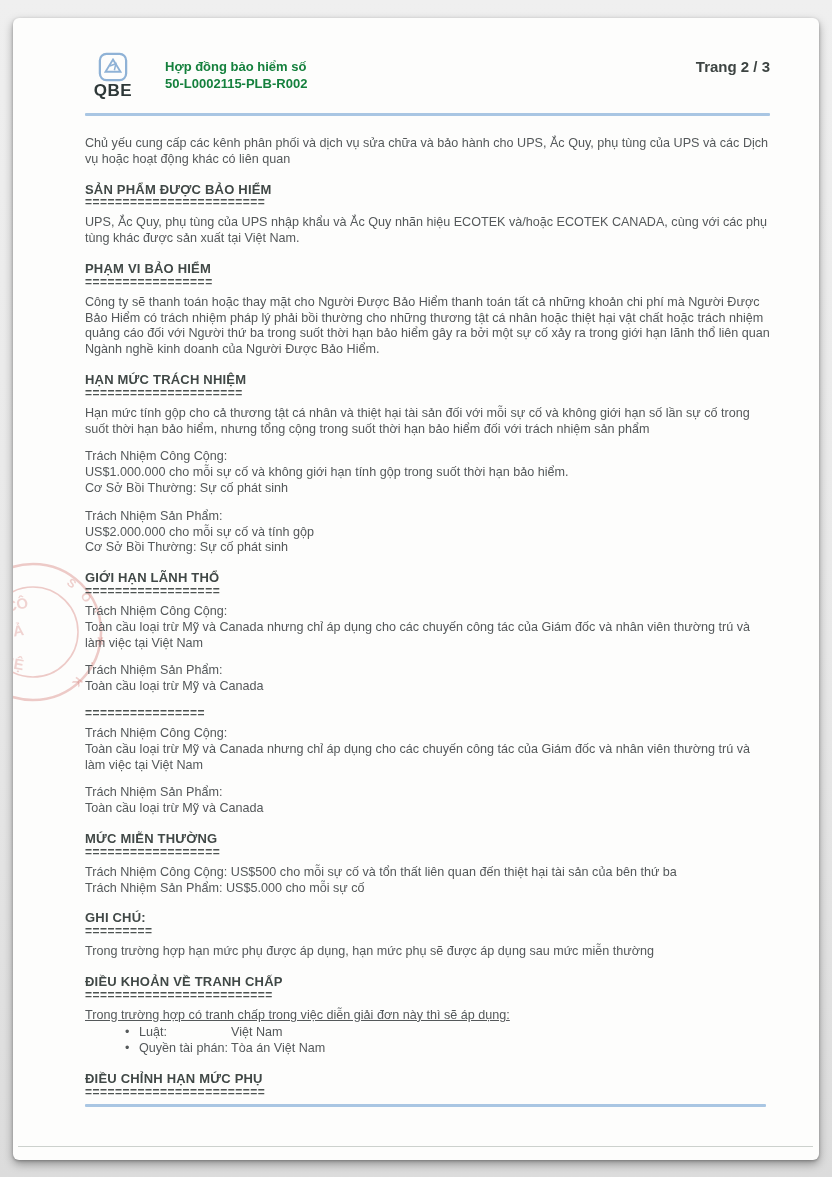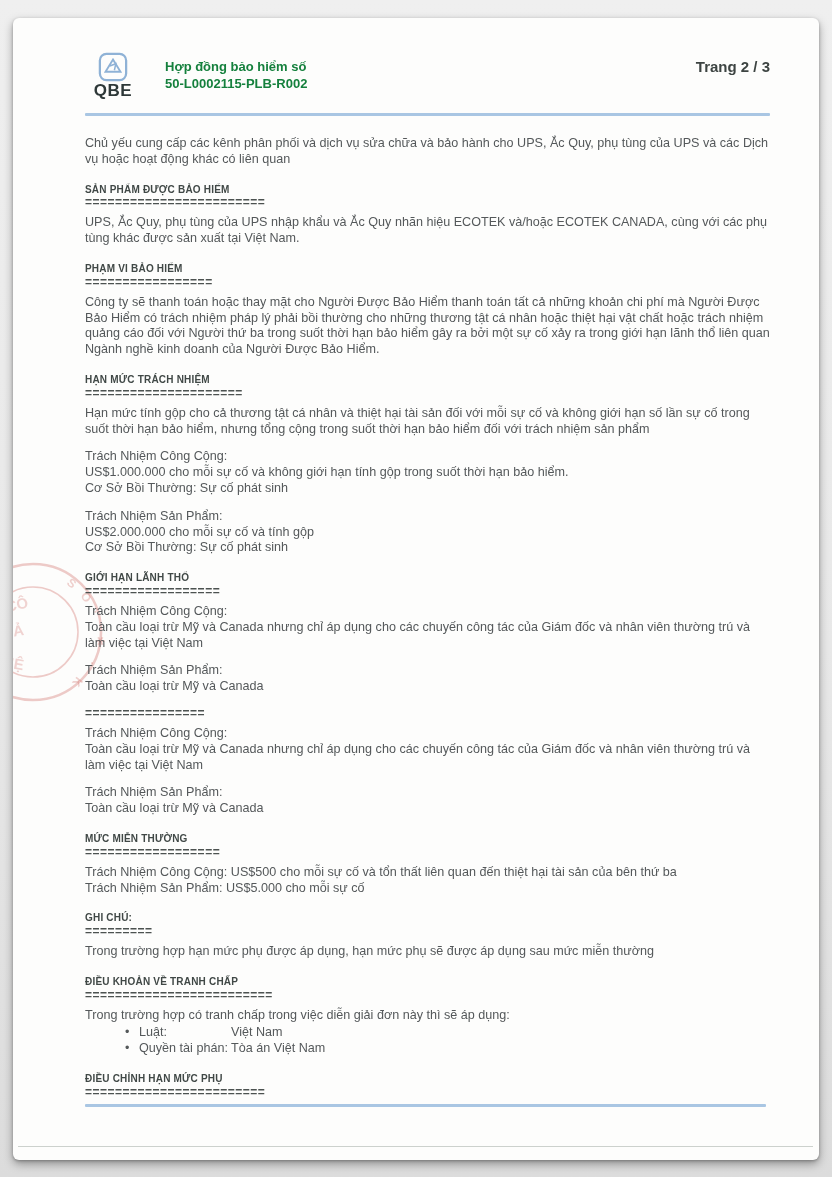--- a/index.html
+++ b/index.html
@@ -20,21 +20,21 @@
   .logo{display:flex;flex-direction:column;align-items:center;width:56px;}
   .logo-mark{width:30px;height:30px;}
   .logo-text{font-size:17px;font-weight:bold;color:#2e3838;letter-spacing:0.5px;margin-top:-1px;}
   .doc-title{margin-left:24px;font-size:13px;font-weight:bold;color:#15803d;line-height:17px;padding-top:6px;}
   .page-indicator{margin-left:auto;font-size:15px;font-weight:bold;color:#3d4442;padding-top:6px;}
   .hrule{height:3px;background:#a9c6e3;margin-top:12px;border-radius:1px;}
   
   .docbody{margin-top:20px;font-size:12.6px;line-height:15.8px;color:#54585a;}
   .para{margin:0 0 12px 0;}
   .sec{margin-top:14px;}
-  .h{font-size:10px;font-weight:bold;color:#404846;letter-spacing:0.2px;margin:0 0 1px 0;}
+  .h{font-size:13px;font-weight:bold;color:#404846;letter-spacing:0.2px;margin:0 0 1px 0;}
   .rule{font-size:12px;font-weight:bold;color:#4c5250;line-height:9px;margin-bottom:8px;letter-spacing:0.5px;white-space:nowrap;overflow:hidden;}
   .bullets{padding-left:40px;margin-bottom:12px;}
   .bullet-row{display:flex;align-items:baseline;}
   .bullet{width:14px;color:#54585a;}
   .blabel{width:92px;}
   
   .frule{position:absolute;left:72px;width:681px;top:1086px;height:3px;background:#a9c6e3;border-radius:1px;}
   .scanline{position:absolute;left:5px;right:6px;top:1128px;height:1px;background:#c3c9c4;opacity:0.85;}
   
   .stamp{position:absolute;left:-50px;top:532px;pointer-events:none;}
@@ -161,21 +161,21 @@
         <h2 class="h">GHI CHÚ:</h2>
         <div class="rule">=========</div>
         <div class="para">
           <div>Trong trường hợp hạn mức phụ được áp dụng, hạn mức phụ sẽ được áp dụng sau mức miễn thường</div>
         </div>
       </section>
 
       <section class="sec">
         <h2 class="h">ĐIỀU KHOẢN VỀ TRANH CHẤP</h2>
         <div class="rule">=========================</div>
-        <div class="para" style="margin-bottom:2px;">
+        <div class="para" style="margin-bottom:2px;text-decoration:underline;">
           <div>Trong trường hợp có tranh chấp trong việc diễn giải đơn này thì sẽ áp dụng:</div>
         </div>
         <div class="bullets">
           <div class="bullet-row">
             <span class="bullet">•</span>
             <span class="blabel">Luật:</span>
             <span class="bvalue">Việt Nam</span>
           </div>
           <div class="bullet-row">
             <span class="bullet">•</span>

